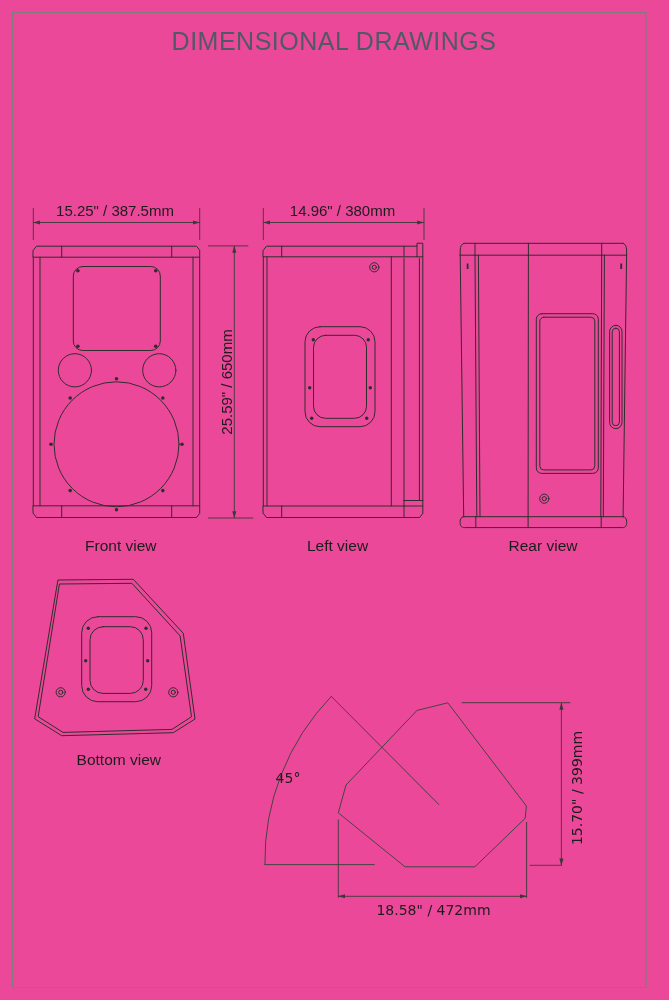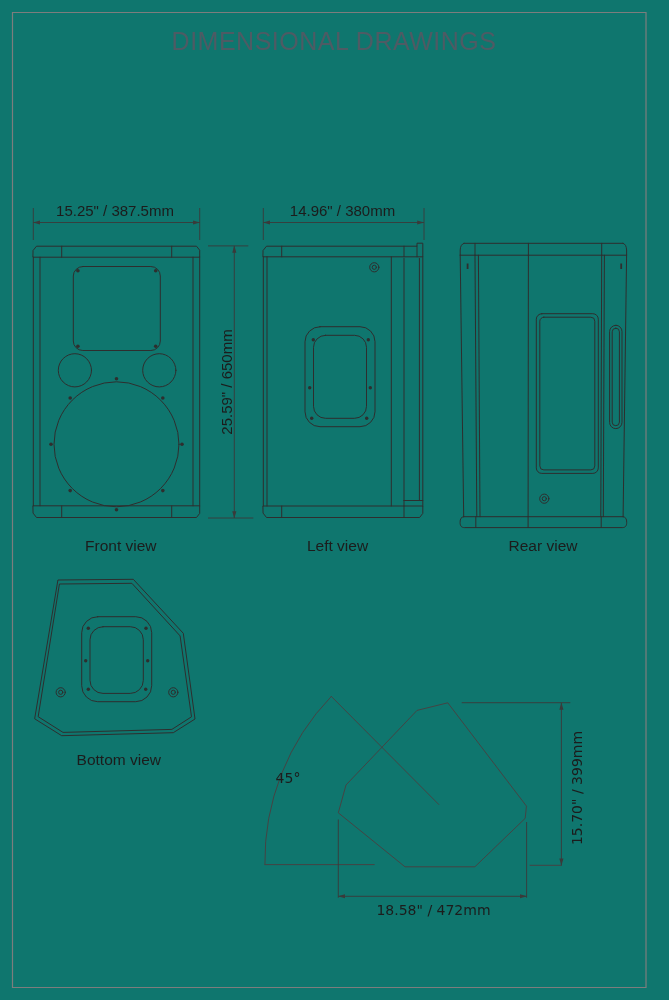--- a/index.html
+++ b/index.html
@@ -1,16 +1,16 @@
 <!DOCTYPE html>
 <html><head>
 <meta charset="utf-8">
 <style>
   html,body{margin:0;padding:0;background:#ffffff;}
-  .page{position:relative;width:669px;height:1000px;background:#0f766e;overflow:hidden;
+  .page{position:relative;width:669px;height:1000px;background:#ec4899;overflow:hidden;
         font-family:"Liberation Sans",sans-serif;}
   svg{position:absolute;left:0;top:0;}
   svg *{vector-effect:non-scaling-stroke;}
   .dwg{fill:none;stroke:#2e2e2e;stroke-width:1;stroke-linejoin:round;stroke-linecap:round;}
   .dwg2{fill:none;stroke:#444;stroke-width:1;stroke-linejoin:round;stroke-linecap:round;}
   .dim{fill:none;stroke:#3a3a3a;stroke-width:0.9;}
   .dot{fill:#2e2e2e;stroke:none;}
   .title-text{font-family:"Liberation Sans",sans-serif;font-size:25px;fill:#4e5b64;letter-spacing:.5px;}
   .lbl{font-family:"Liberation Sans",sans-serif;font-size:15.5px;fill:#1c1c1c;}
   .dimtxt{font-family:"Liberation Sans",sans-serif;font-size:15px;fill:#1c1c1c;}

